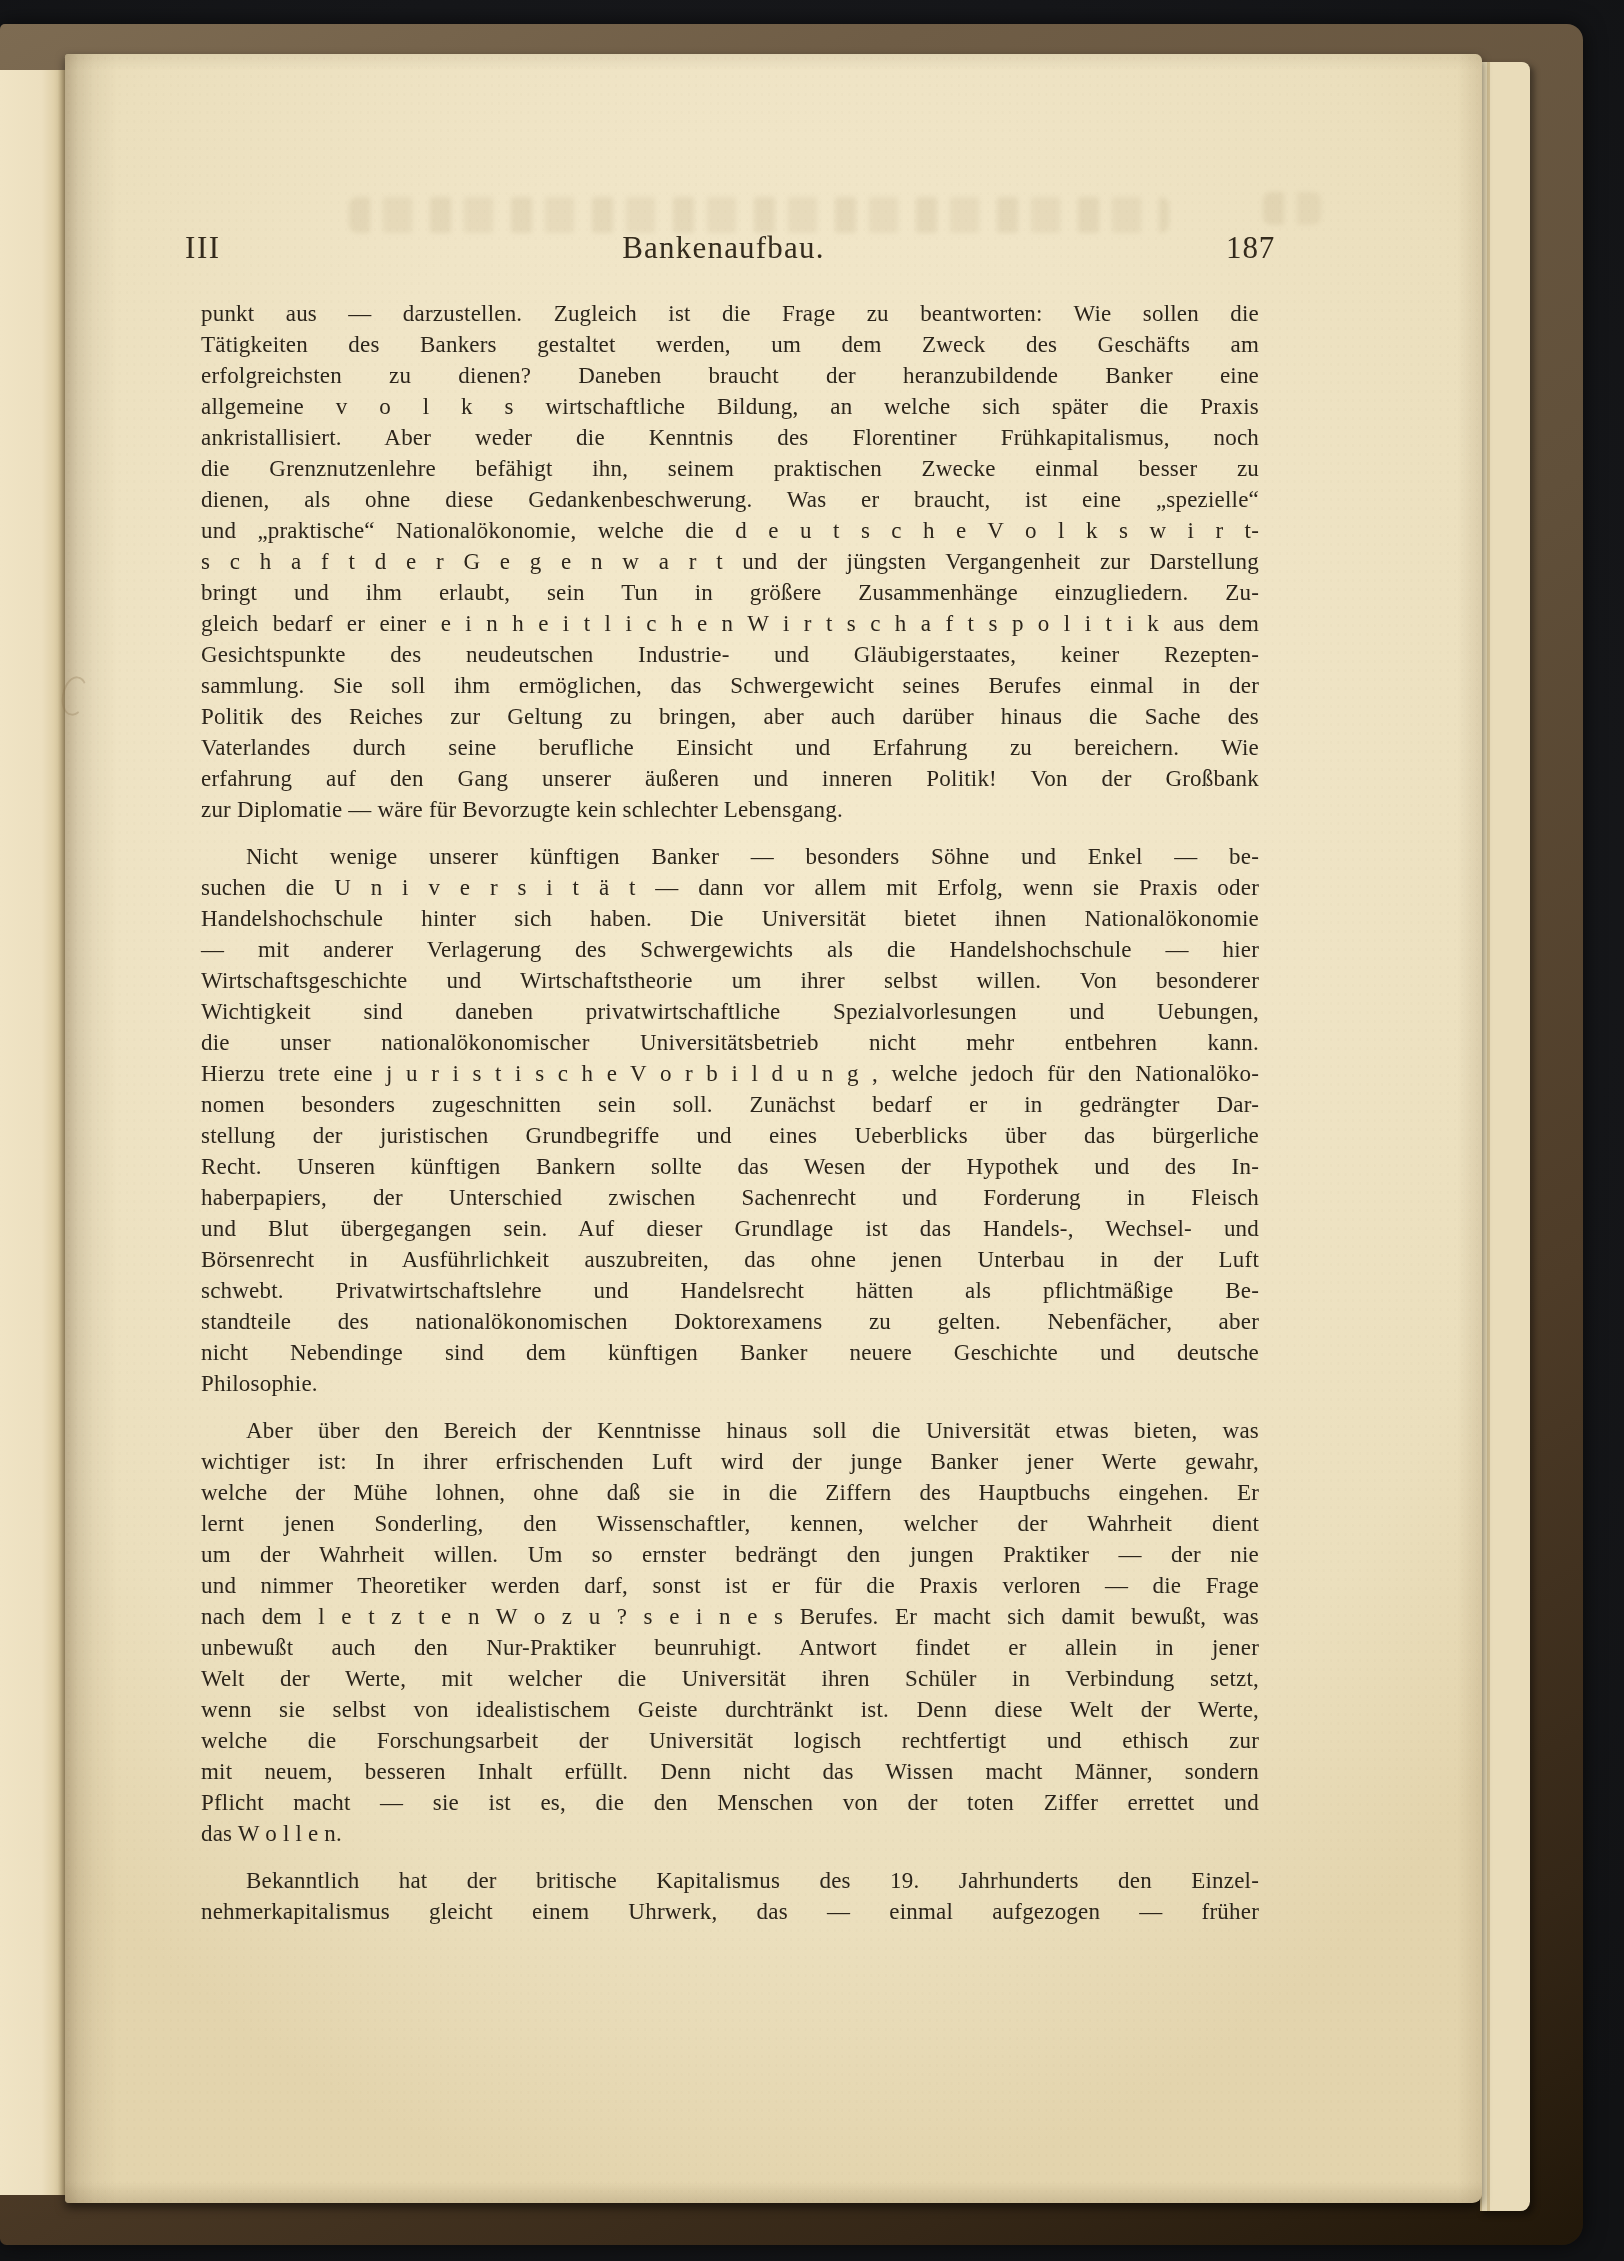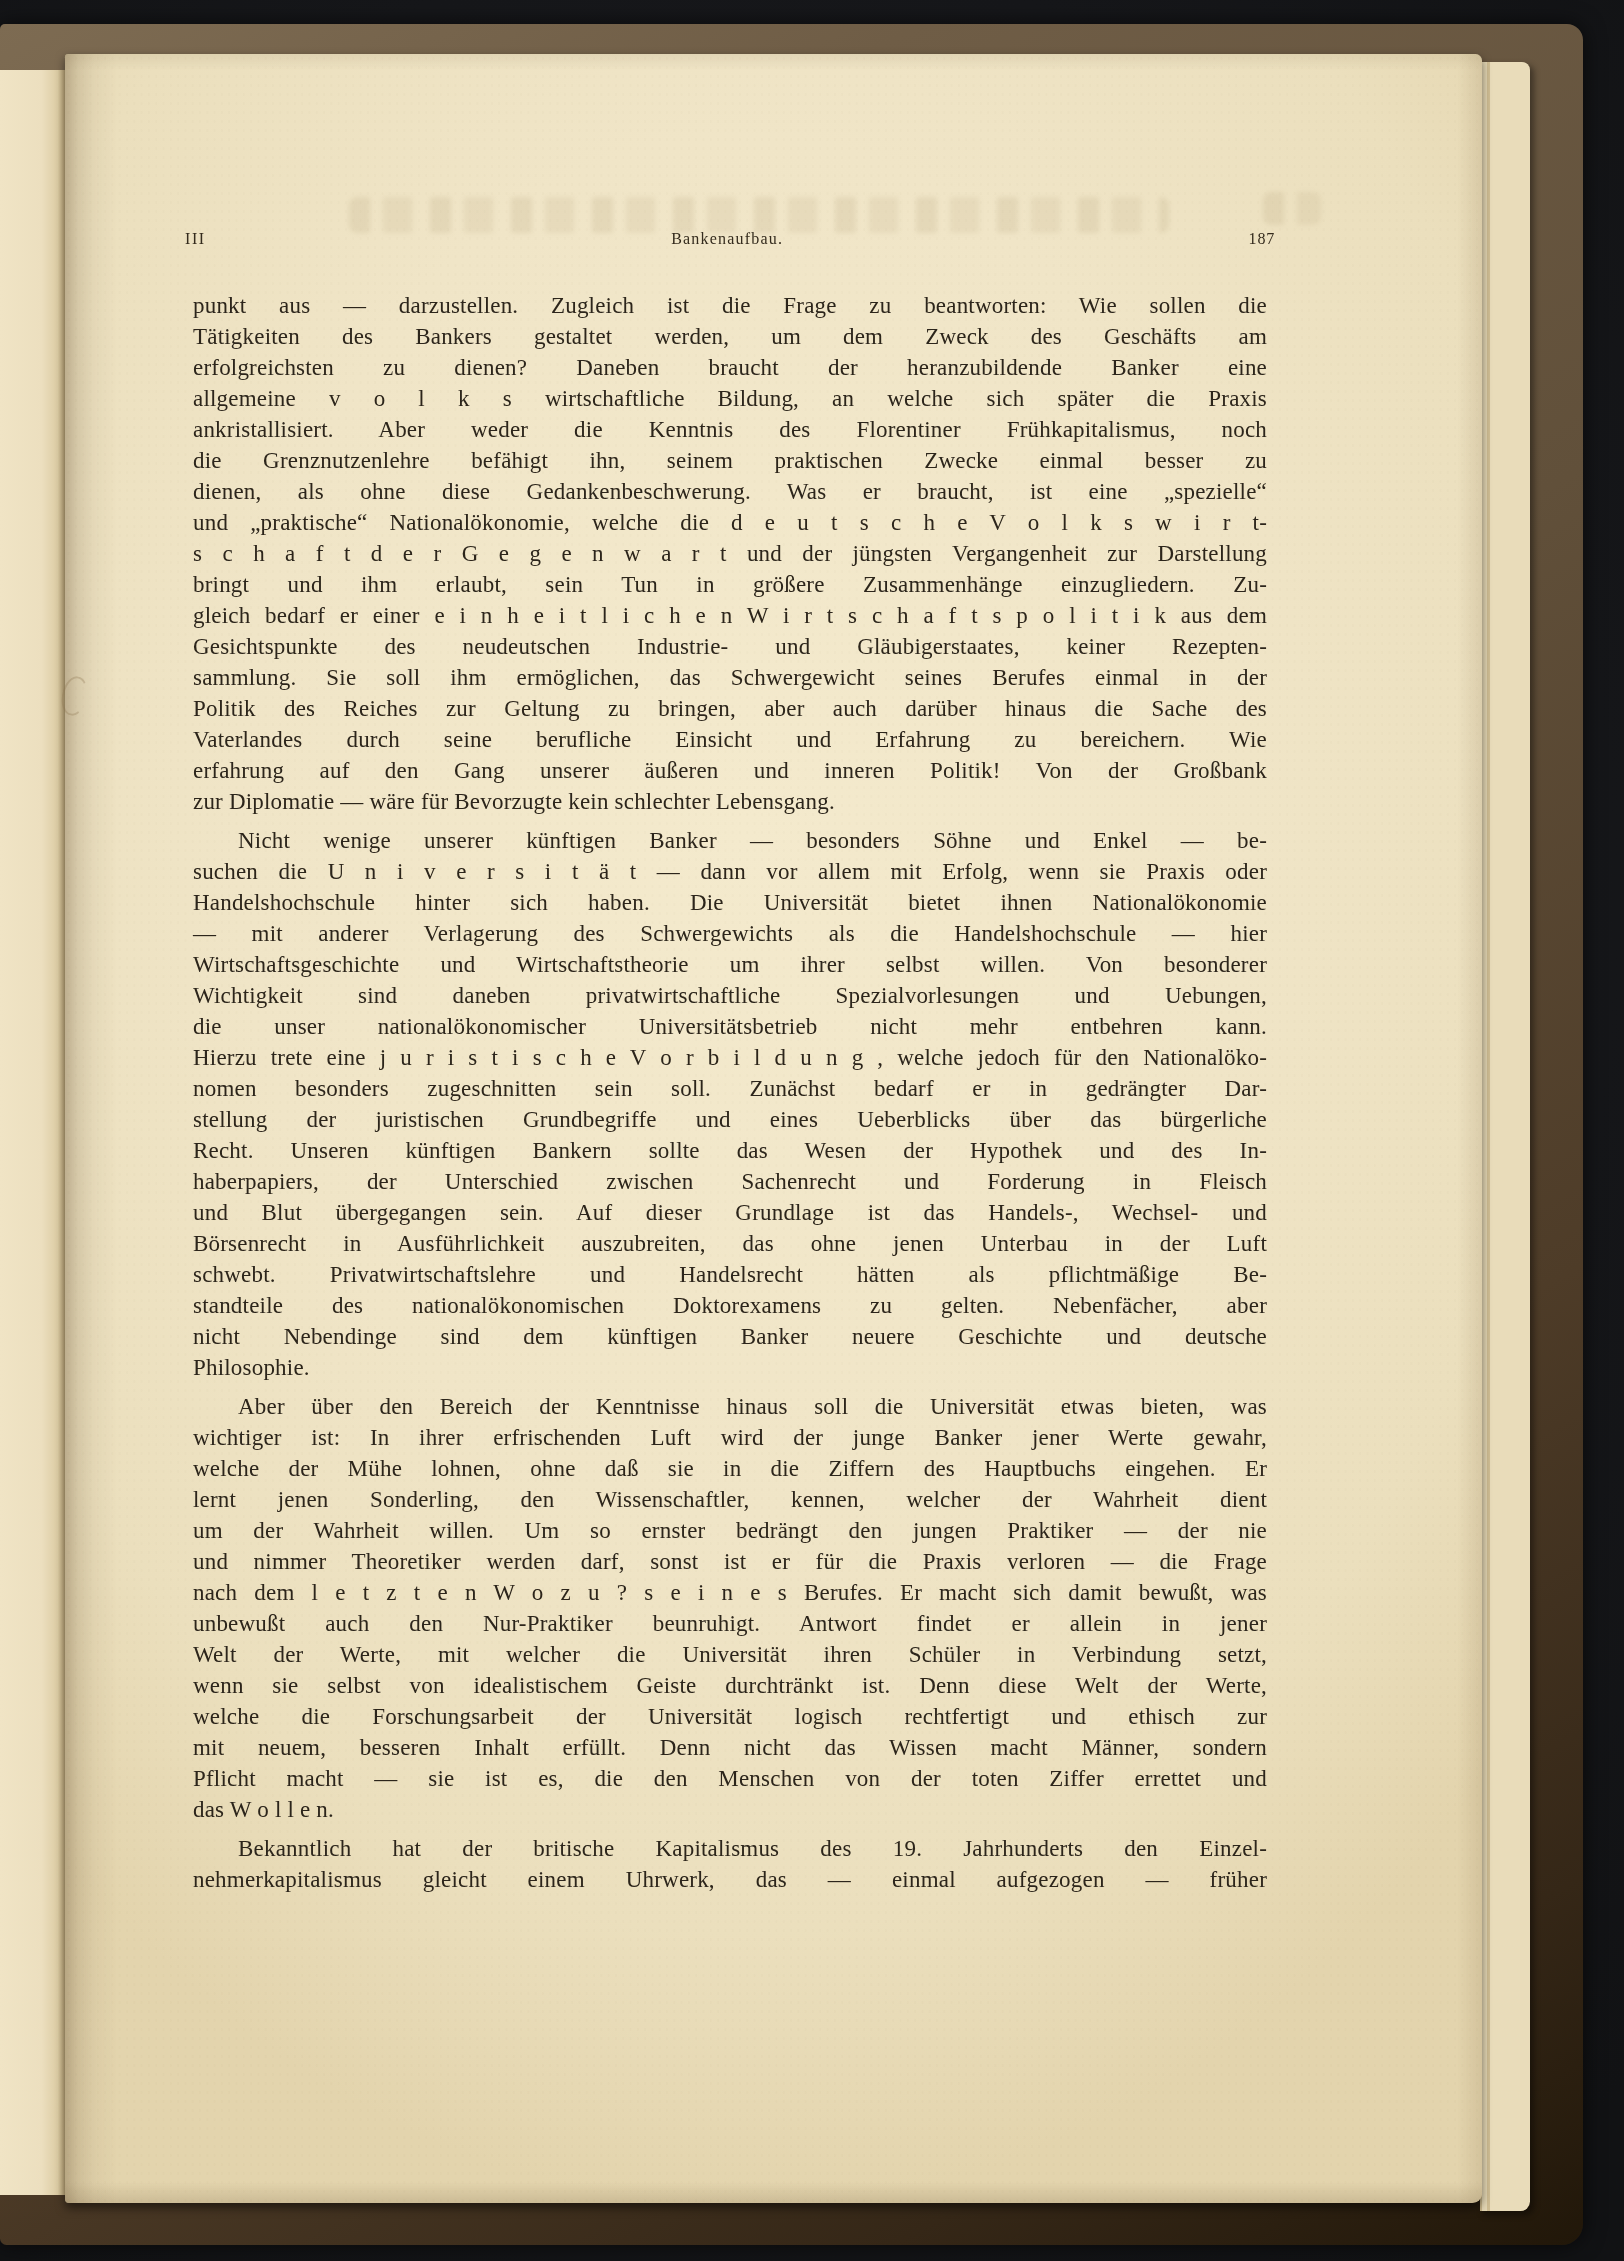--- a/index.html
+++ b/index.html
@@ -59,32 +59,32 @@
   .ghost.g2 { left:1263px; top:192px; width:58px; height:32.5px; }
   .blemish {
     position:absolute; left:62px; top:676px; width:21px; height:36px;
     border:2.4px solid rgba(140,118,82,.30); border-right-color:transparent;
     border-radius:50%; transform:rotate(12deg); pointer-events:none;
   }
   
   .header {
     position:absolute; left:185px; top:230px; width:1090px;
     display:flex; justify-content:space-between; align-items:baseline;
-    font-size:16px; color:#342b1d;
+    font-size:31px; color:#342b1d;
   }
   .header .sec { letter-spacing:1.6px; }
   .header .ttl { letter-spacing:1.2px; }
   .header .pg  { letter-spacing:0.8px; }
   
   .textblock {
     position:absolute; left:185px; top:282px; width:1090px;
     font-size:23px; line-height:31px; color:#2c251b;
     letter-spacing:0.2px;
   }
-  .para { margin:8px; }
+  .para { margin:16px; }
   .tline { text-align:justify; text-align-last:justify; }
   .tline.indent { text-indent:45px; }
   .tline.lastline { text-align-last:left; }
 </style>
 </head>
 <body>
 
 <div id="stage">
   <div class="cover"></div>
   <div class="fly-left"></div>

